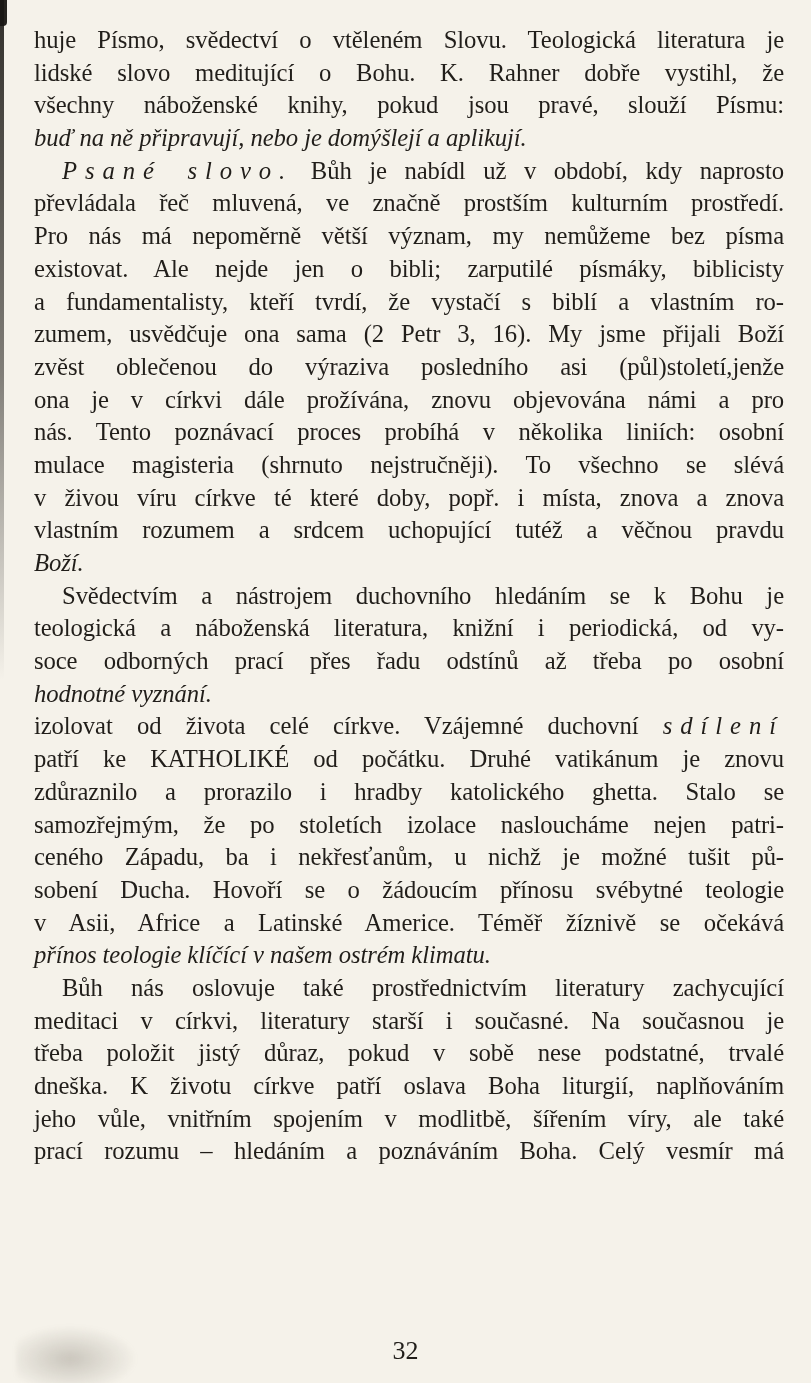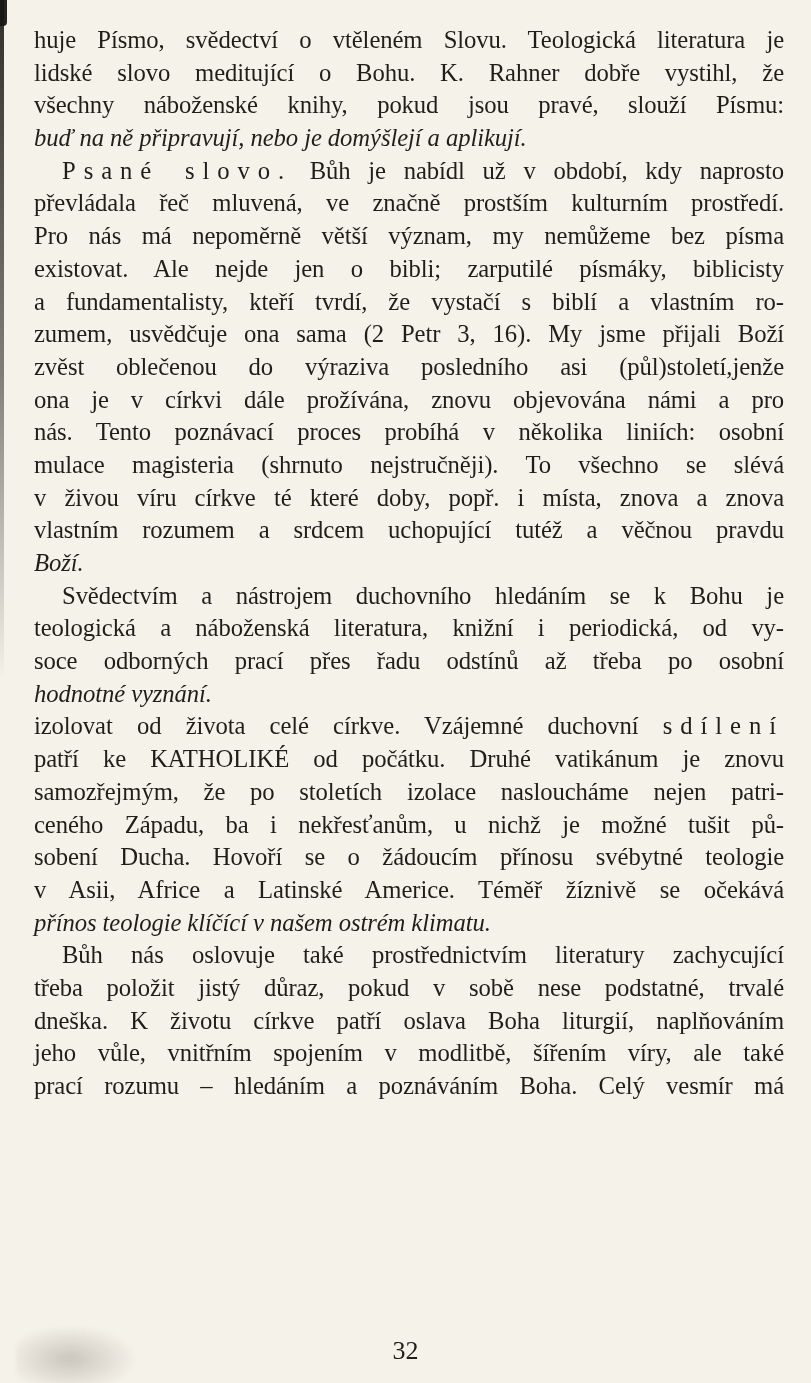--- a/index.html
+++ b/index.html
@@ -42,20 +42,21 @@
   .line.unjust {
     text-align: left;
     text-align-last: left;
     font-style: italic;
   }
   .line.indent {
     text-indent: 28px;
   }
   .spaced {
     letter-spacing: 0.32em;
+    font-style: italic;
   }
   .page-number {
     position: absolute;
     top: 1336px;
     left: 0;
     width: 100%;
     text-align: center;
     font-size: 26px;
     color: var(--ink);
   }
@@ -117,25 +118,27 @@
       <div class="line">mulace magisteria (shrnuto nejstručněji). To všechno se slévá</div>
       <div class="line">v živou víru církve té které doby, popř. i místa, znova a znova</div>
       <div class="line">vlastním rozumem a srdcem uchopující tutéž a věčnou pravdu</div>
       <div class="line unjust">Boží.</div>
       <div class="line indent">Svědectvím a nástrojem duchovního hledáním se k Bohu je</div>
       <div class="line">teologická a náboženská literatura, knižní i periodická, od vy-</div>
       <div class="line">soce odborných prací přes řadu odstínů až třeba po osobní</div>
       <div class="line unjust">hodnotné vyznání.</div>
       <div class="line">izolovat od života celé církve. Vzájemné duchovní <span class="spaced">sdílení</span></div>
       <div class="line">patří ke KATHOLIKÉ od počátku. Druhé vatikánum je znovu</div>
+      <div class="line">zdůraznilo a prorazilo i hradby katolického ghetta. Stalo se</div>
       <div class="line">samozřejmým, že po stoletích izolace nasloucháme nejen patri-</div>
       <div class="line">ceného Západu, ba i nekřesťanům, u nichž je možné tušit pů-</div>
       <div class="line">sobení Ducha. Hovoří se o žádoucím přínosu svébytné teologie</div>
       <div class="line">v Asii, Africe a Latinské Americe. Téměř žíznivě se očekává</div>
       <div class="line unjust">přínos teologie klíčící v našem ostrém klimatu.</div>
       <div class="line indent">Bůh nás oslovuje také prostřednictvím literatury zachycující</div>
+      <div class="line">meditaci v církvi, literatury starší i současné. Na současnou je</div>
       <div class="line">třeba položit jistý důraz, pokud v sobě nese podstatné, trvalé</div>
       <div class="line">dneška. K životu církve patří oslava Boha liturgií, naplňováním</div>
       <div class="line">jeho vůle, vnitřním spojením v modlitbě, šířením víry, ale také</div>
       <div class="line">prací rozumu – hledáním a poznáváním Boha. Celý vesmír má</div>
     </main>
   <div class="page-number">32</div>
 </div>
 
 </body></html>

